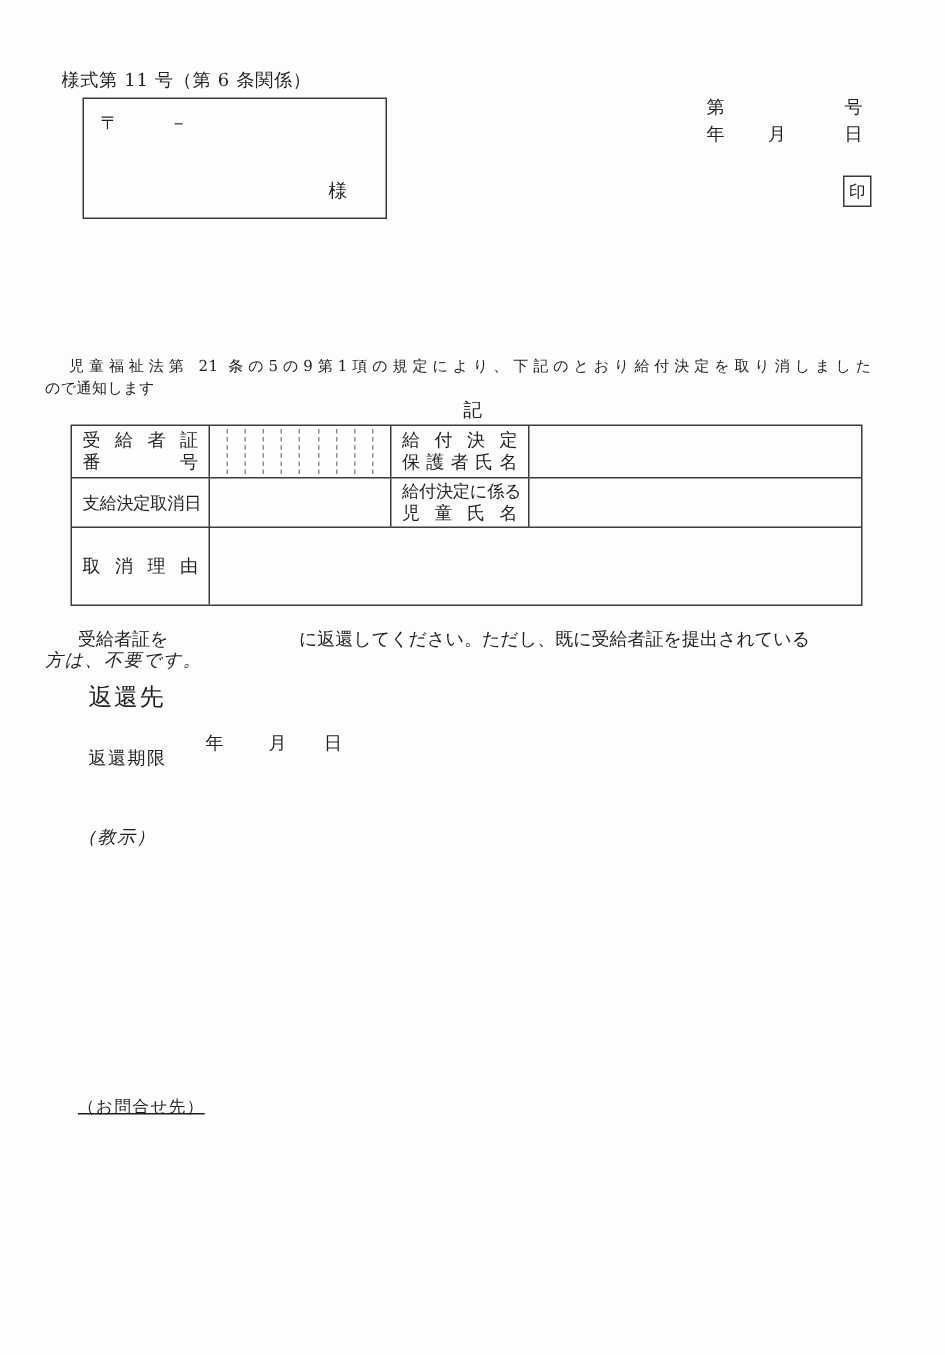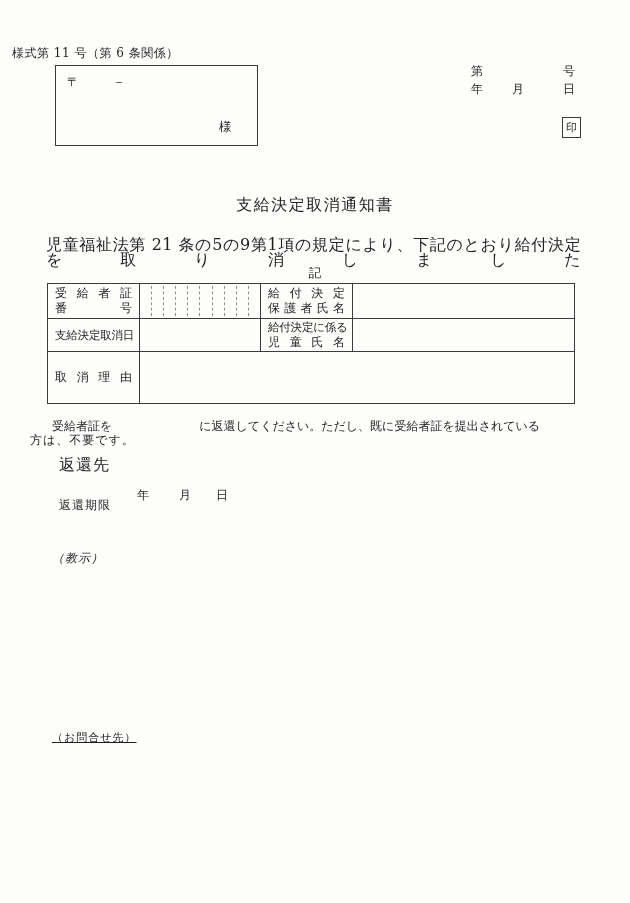--- a/index.html
+++ b/index.html
@@ -8,35 +8,35 @@
     background:#fdfdfc;
     font-family:"DejaVu Serif","Liberation Serif",serif;
     color:#1f1f1f;
     position:relative;
     -webkit-font-smoothing:antialiased;
   }
   .page{position:absolute;inset:0;width:630px;height:903px;overflow:hidden;}
   .abs{position:absolute;}
 
   
-  .form-number{left:12px;top:45px;font-size:12px;letter-spacing:0.5px;}
+  .form-number{left:41px;top:45px;font-size:12px;letter-spacing:0.5px;}
   .address-box{left:55px;top:65px;width:201px;height:79px;border:1.5px solid #3a3a3a;}
   .postal-line{position:absolute;left:11px;top:8px;font-size:12px;}
   .postal-gap{display:inline-block;width:34px;}
   .addressee{position:absolute;left:163px;top:53px;font-size:12.5px;}
   .issuer{left:392px;top:120px;font-size:12px;letter-spacing:0.6px;}
   .seal-box{left:562px;top:117px;width:17px;height:19px;border:1px solid #3a3a3a;
             display:flex;align-items:center;justify-content:center;font-size:11px;}
 
   
   .page-title{left:0;top:195px;width:630px;text-align:center;
               font-size:16px;letter-spacing:1.5px;font-weight:500;}
 
   
-  .paragraph{left:30px;top:238px;width:551px;font-size:16px;line-height:14.5px;letter-spacing:0.3px;}
+  .paragraph{left:30px;top:238px;width:551px;font-size:10px;line-height:14.5px;letter-spacing:0.3px;}
   .paragraph .l1{padding-left:16px;text-align:justify;text-align-last:justify;}
   .ki{left:0;top:265px;width:630px;text-align:center;font-size:12.5px;}
 
   
   .ctable{left:47px;top:283px;width:528px;height:121px;
           display:grid;
           grid-template-columns:92px 121px 92px 1fr;
           grid-template-rows:35px 33px 1fr;
           border:1px solid #3c3c3c;box-sizing:border-box;}
   .cell{border-right:1px solid #3c3c3c;border-bottom:1px solid #3c3c3c;
@@ -50,21 +50,21 @@
   .lbl > span.tight{font-size:11.5px;letter-spacing:-0.2px;}
   .digit-row{display:flex;height:100%;box-sizing:border-box;padding:2px 0;}
   .digit-box{flex:1;border-right:1px dashed #8f8f8f;}
   .digit-box:last-child{border-right:none;}
   .reason-lbl{justify-content:center;}
 
   
   .return-line1{left:30px;top:418px;font-size:12px;white-space:nowrap;}
   .return-indent{display:inline-block;width:22px;}
   .blank-spacer{display:inline-block;width:87px;}
-  .return-line2{left:30px;top:432px;font-size:12px;letter-spacing:1px;}
+  .return-line2{left:30px;top:432px;font-size:12px;letter-spacing:1px;font-style:italic;}
   .return-to{left:59px;top:455px;font-size:16px;letter-spacing:1px;}
   .deadline-label{left:59px;top:497px;font-size:12px;letter-spacing:1px;}
   .yy{left:137px;top:487px;font-size:12px;}
   .mm{left:179px;top:487px;font-size:12px;}
   .dd{left:216px;top:487px;font-size:12px;}
   .kyoji{left:52px;top:550px;font-size:12px;letter-spacing:1px;font-style:italic;}
   .contact{left:52px;top:730px;font-size:11px;letter-spacing:1px;text-decoration:underline;}
 
   .docnum-p{left:471px;top:63px;font-size:12px;}
   .docnum-s{left:563px;top:63px;font-size:12px;}
@@ -87,24 +87,24 @@
   </div>
 
   <div class="abs docnum-p">第</div>
   <div class="abs docnum-s">号</div>
   <div class="abs date-y">年</div>
   <div class="abs date-m">月</div>
   <div class="abs date-d">日</div>
 
   <div class="abs seal-box">印</div>
 
-  <div class="abs page-title">支給決定取消通知書</div>
 
   <div class="abs paragraph">
     <div class="l1">児童福祉法第 21 条の5の9第1項の規定により、下記のとおり給付決定を取り消しました</div>
+    <div class="l2">ので通知します</div>
   </div>
   <div class="abs ki">記</div>
 
   <div class="abs return-line1">
     <span class="return-indent"></span><span>受給者証を</span><span class="blank-spacer"></span><span>に返還してください。ただし、既に受給者証を提出されている</span>
   </div>
 
   <div class="abs ctable">
 
     <div class="cell lbl">

